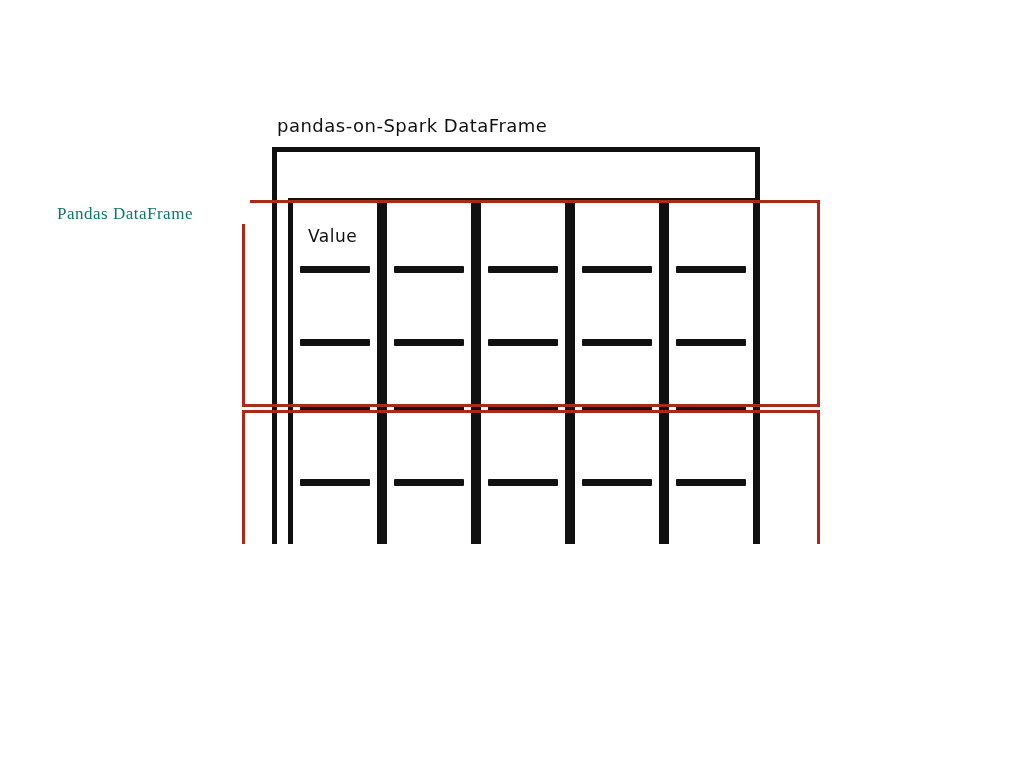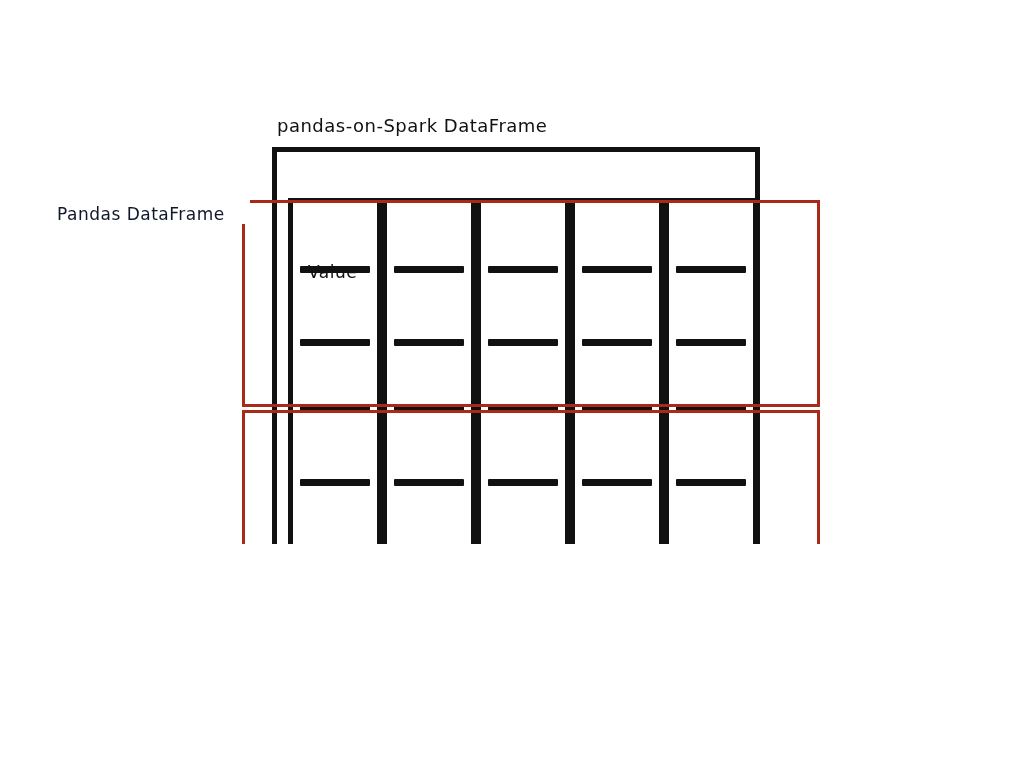--- a/index.html
+++ b/index.html
@@ -20,38 +20,38 @@
   .label {
     position: absolute;
     white-space: nowrap;
     font-family: "DejaVu Sans", sans-serif;
     letter-spacing: 0.5px;
   }
   .label-dark {
     color: #111111;
   }
   .label-red {
-    color: #0f172a;
+    color: #0f766e;
+    font-family: Liberation Serif, serif;
   }
 
   #label-psdf {
     left: 277px;
     top: 115px;
     font-size: 18px;
   }
   #label-psseries {
     left: 291px;
     top: 169px;
     font-size: 18px;
   }
   #label-value {
     left: 308px;
     top: 226px;
     font-size: 17px;
-    margin-top: 36px;
   }
   #label-pandas-df {
     left: 57px;
     top: 204px;
     font-size: 17px;
   }
 
   
   .box {
     position: absolute;

